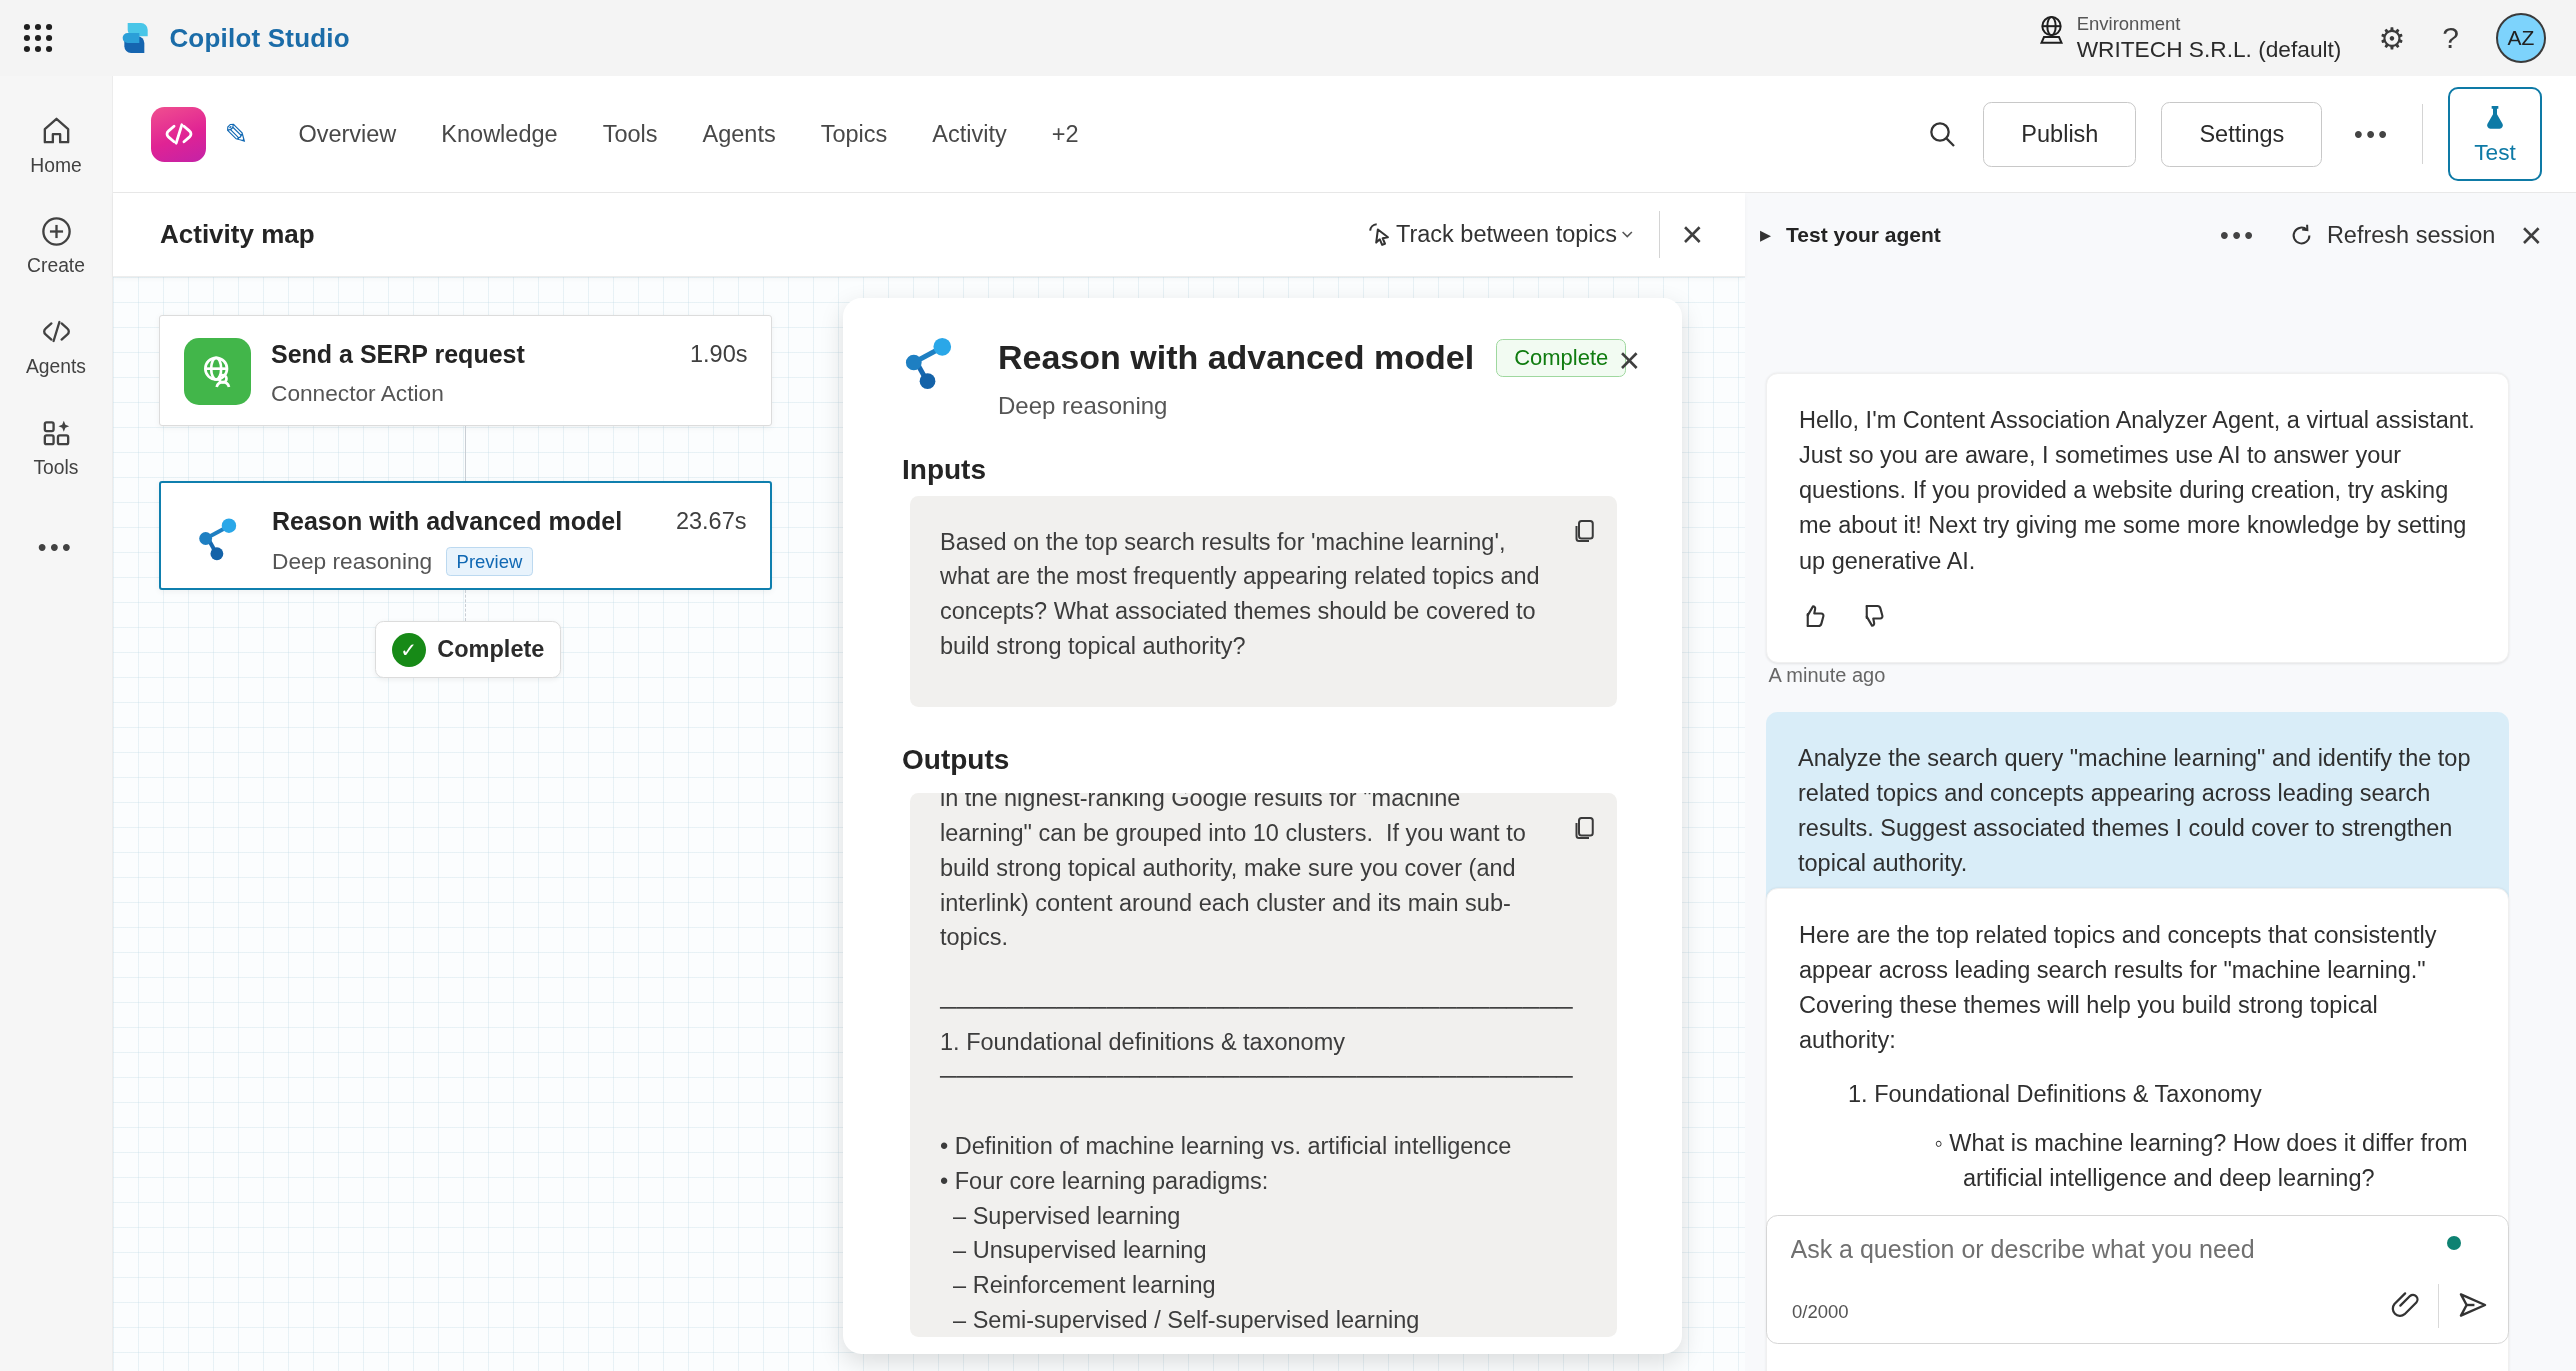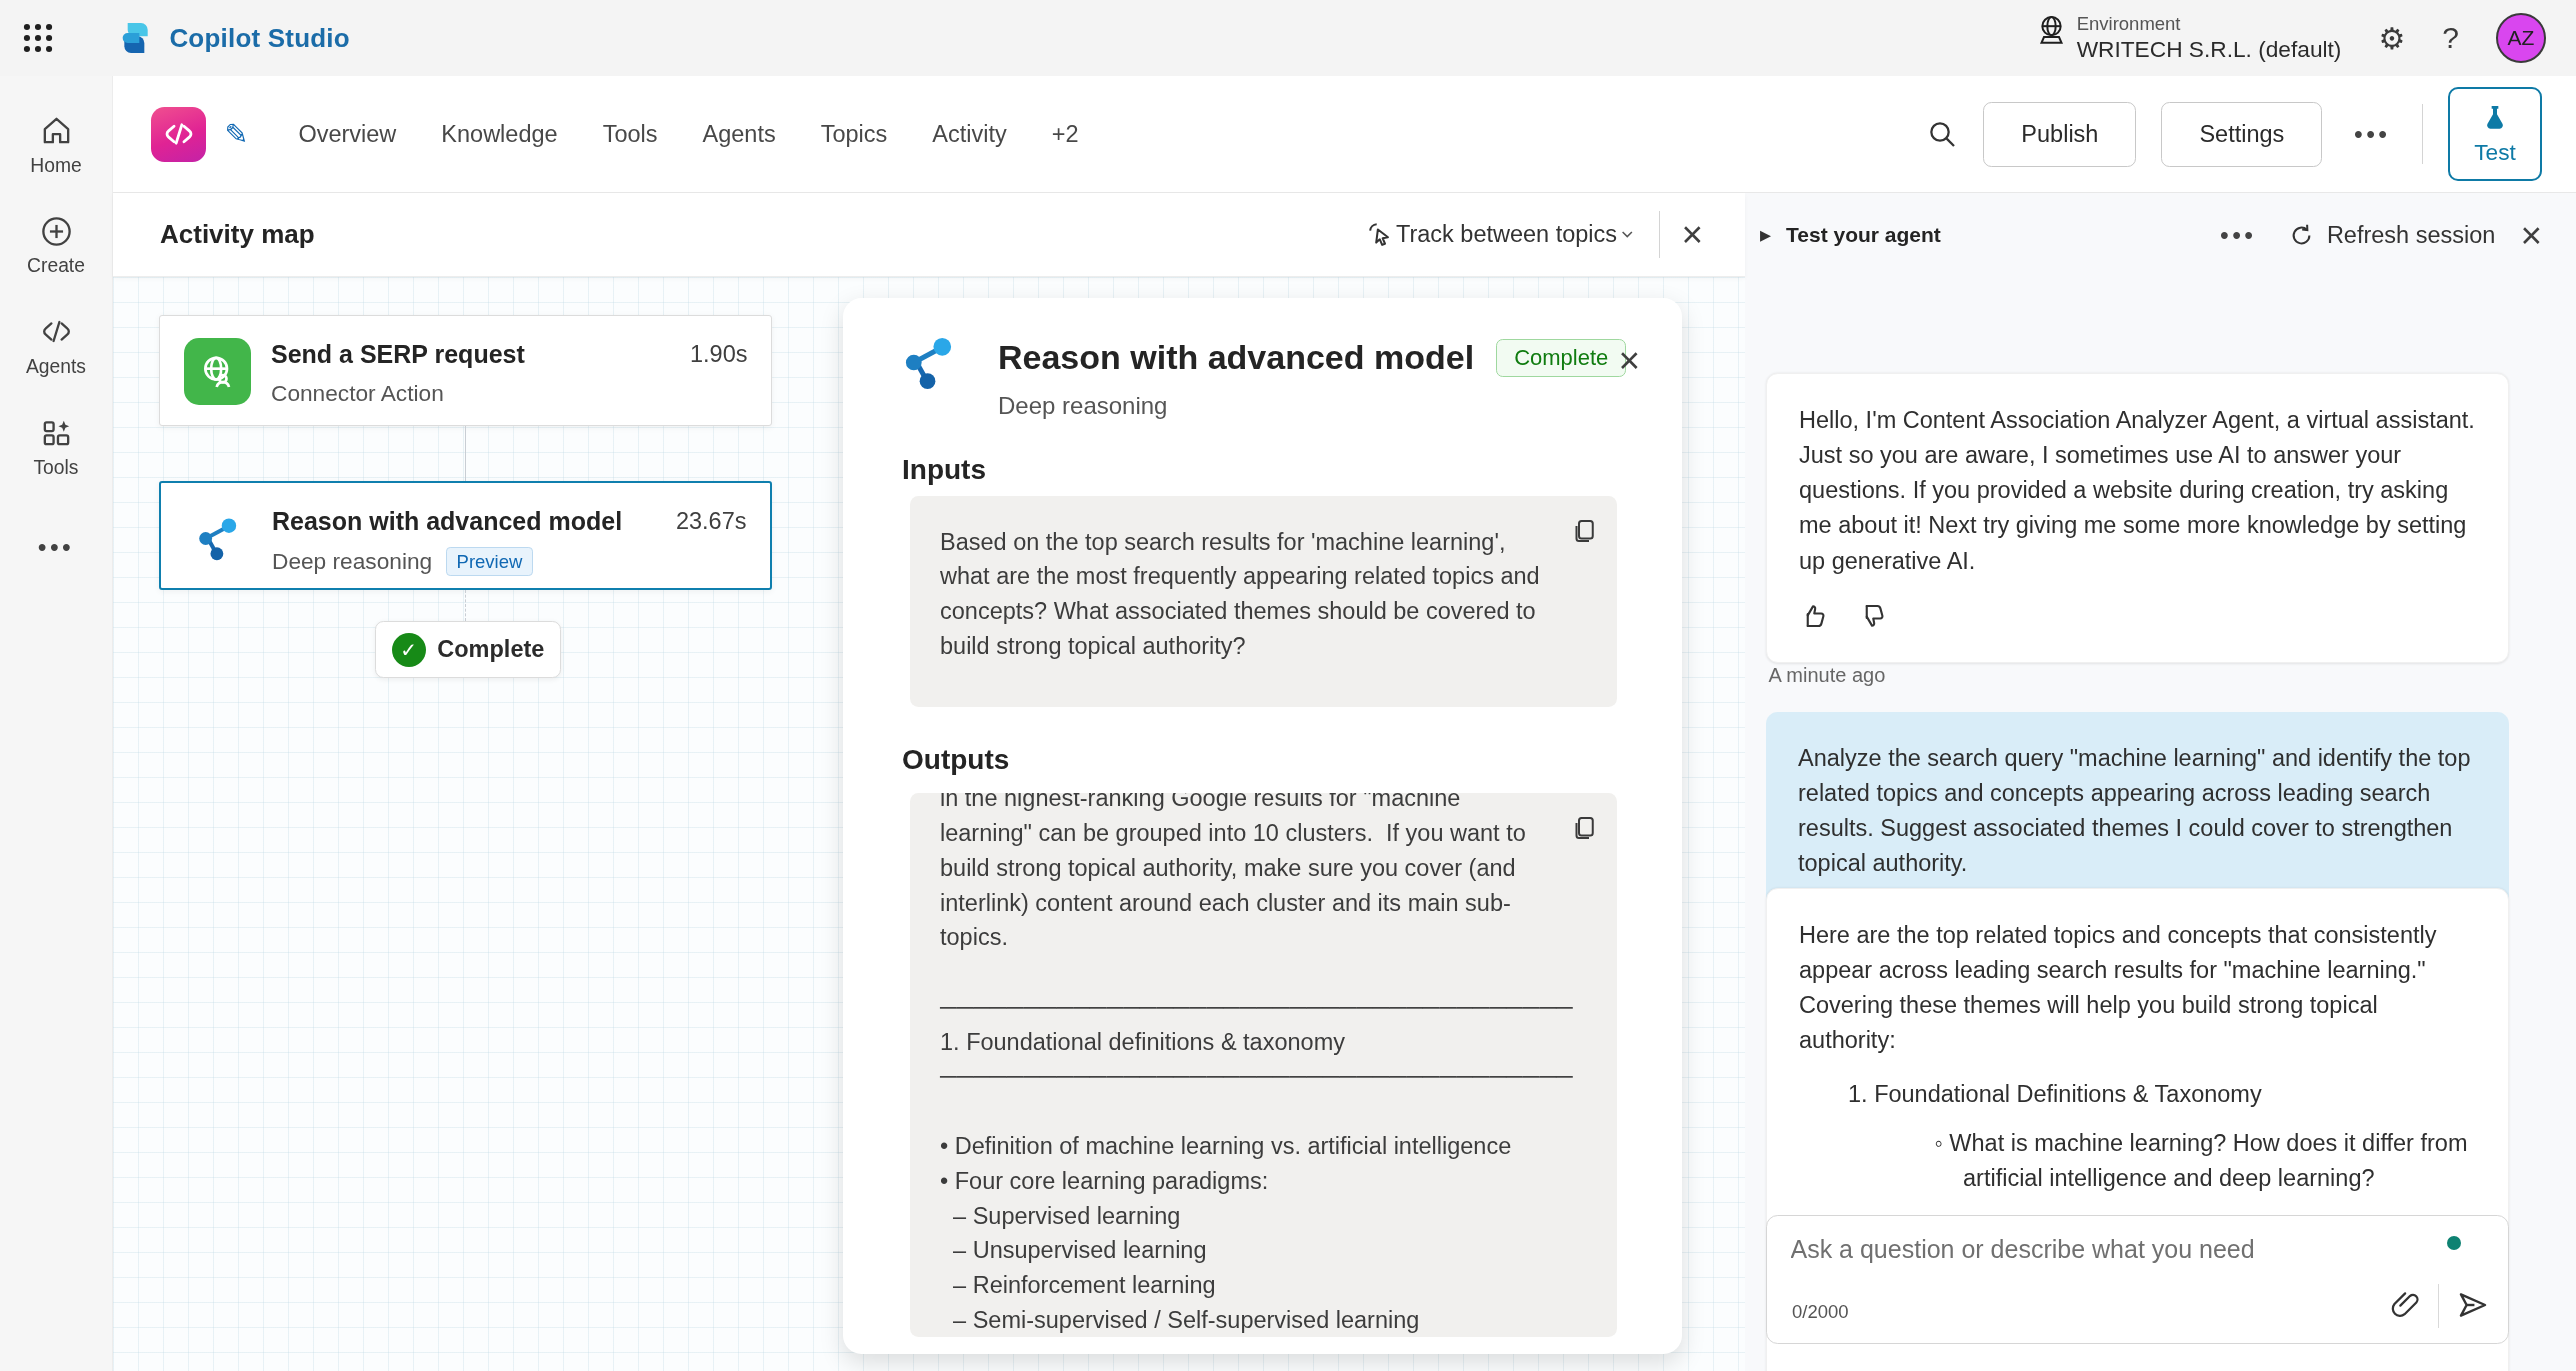--- a/index.html
+++ b/index.html
@@ -12,21 +12,21 @@
   .waffle { width:76px; height:76px; display:flex; align-items:center; justify-content:center; cursor:pointer; }
   .logo-row { display:flex; align-items:center; gap:13.4px; margin-left:40px; }
   .app-name { font-size:26px; font-weight:700; color:#1b6ca8; letter-spacing:0.2px; }
   .topbar-right { margin-left:auto; display:flex; align-items:center; gap:37px; padding-right:30px; }
   .env-block { display:flex; gap:8px; }
   .env-text { display:flex; flex-direction:column; line-height:1.25; }
   .env-label { font-size:18.5px; color:#555; }
   .env-name { font-size:22.7px; color:#2b2b2b; }
   .icon-btn { font-size:30px; color:#3a3a3a; background:none; border:none; cursor:pointer; }
   .avatar { width:50px; height:50px; border-radius:50%; border:2.5px solid #3a3a3a;
-    display:flex; align-items:center; justify-content:center; font-size:21px; color:#222; background:#d946ef; }
+    display:flex; align-items:center; justify-content:center; font-size:21px; color:#222; background:#7dd3fc; }
 
   
   .rail { position:absolute; left:0; top:76px; width:113px; bottom:0;
     background:#f6f6f6; border-right:0.8px solid #ececec; display:flex; flex-direction:column; align-items:center; }
   .rail-item { margin-top:37px; display:flex; flex-direction:column; align-items:center; gap:6.7px; cursor:pointer; width:100%; }
   .rail-item svg { display:block; }
   .rail-label { font-size:19.3px; color:#424242; }
   .rail-dots { margin-top:54px; font-size:25px; color:#424242; letter-spacing:3.4px; cursor:pointer; }
 
   

